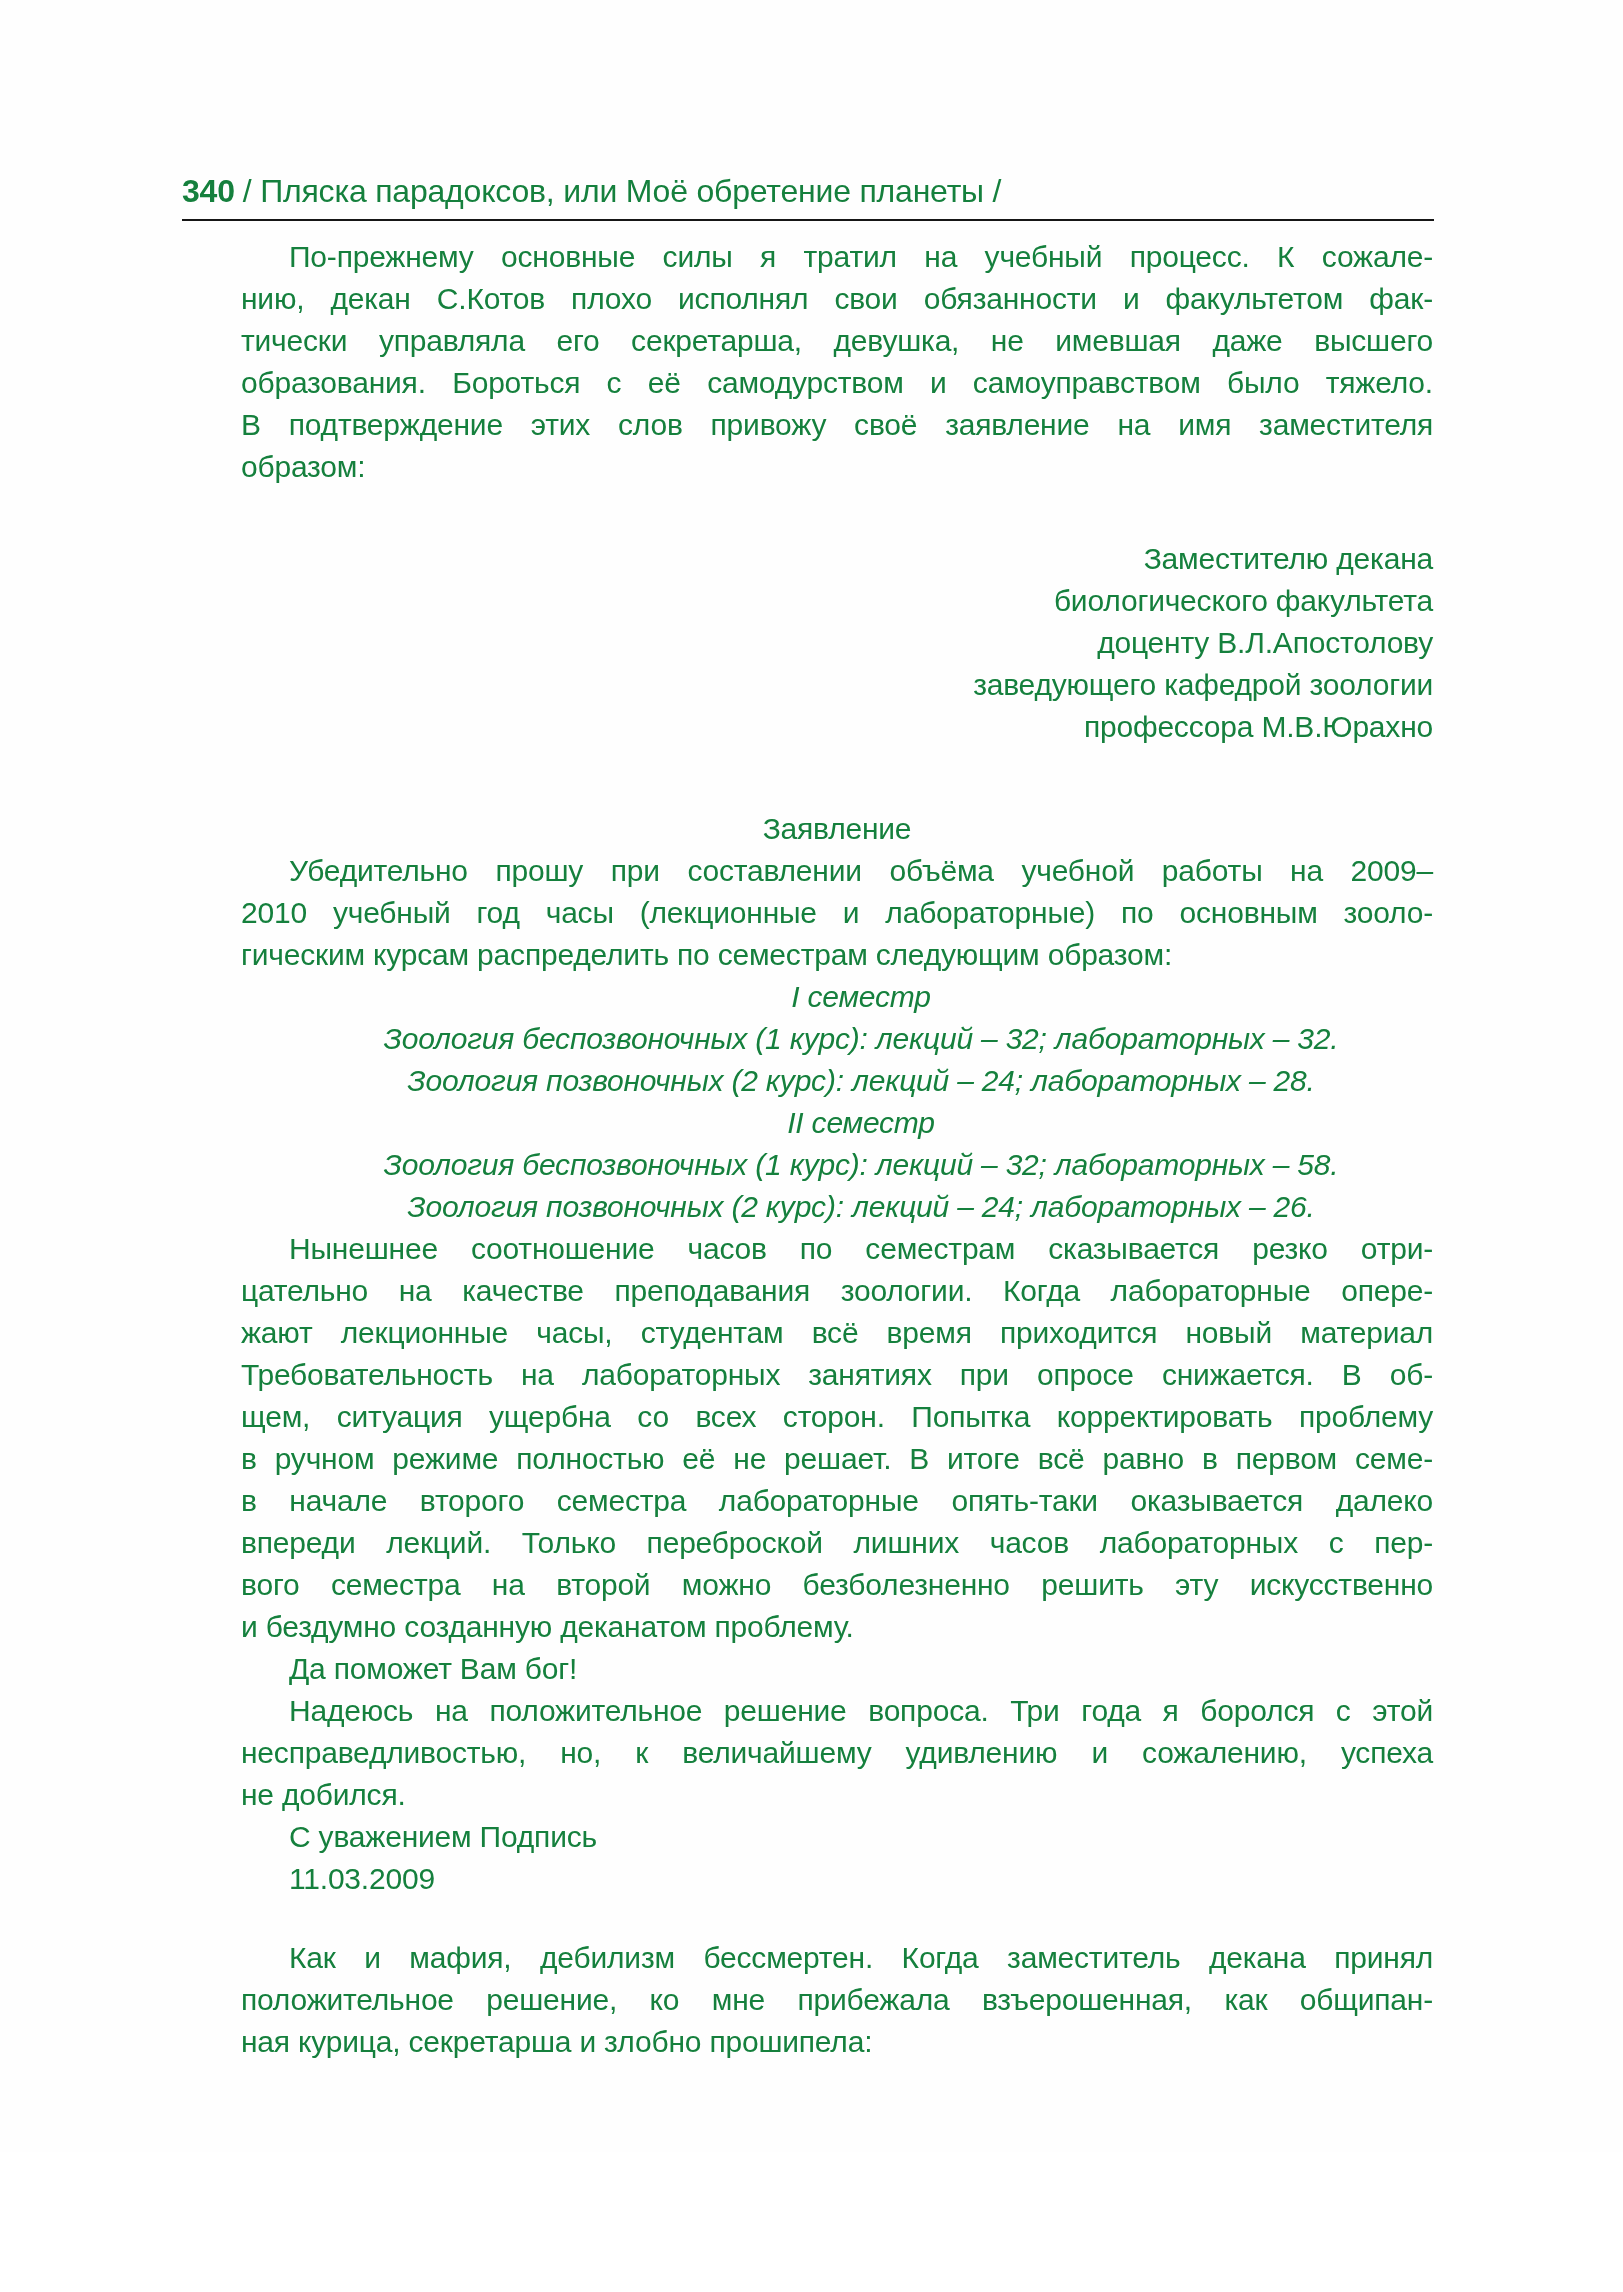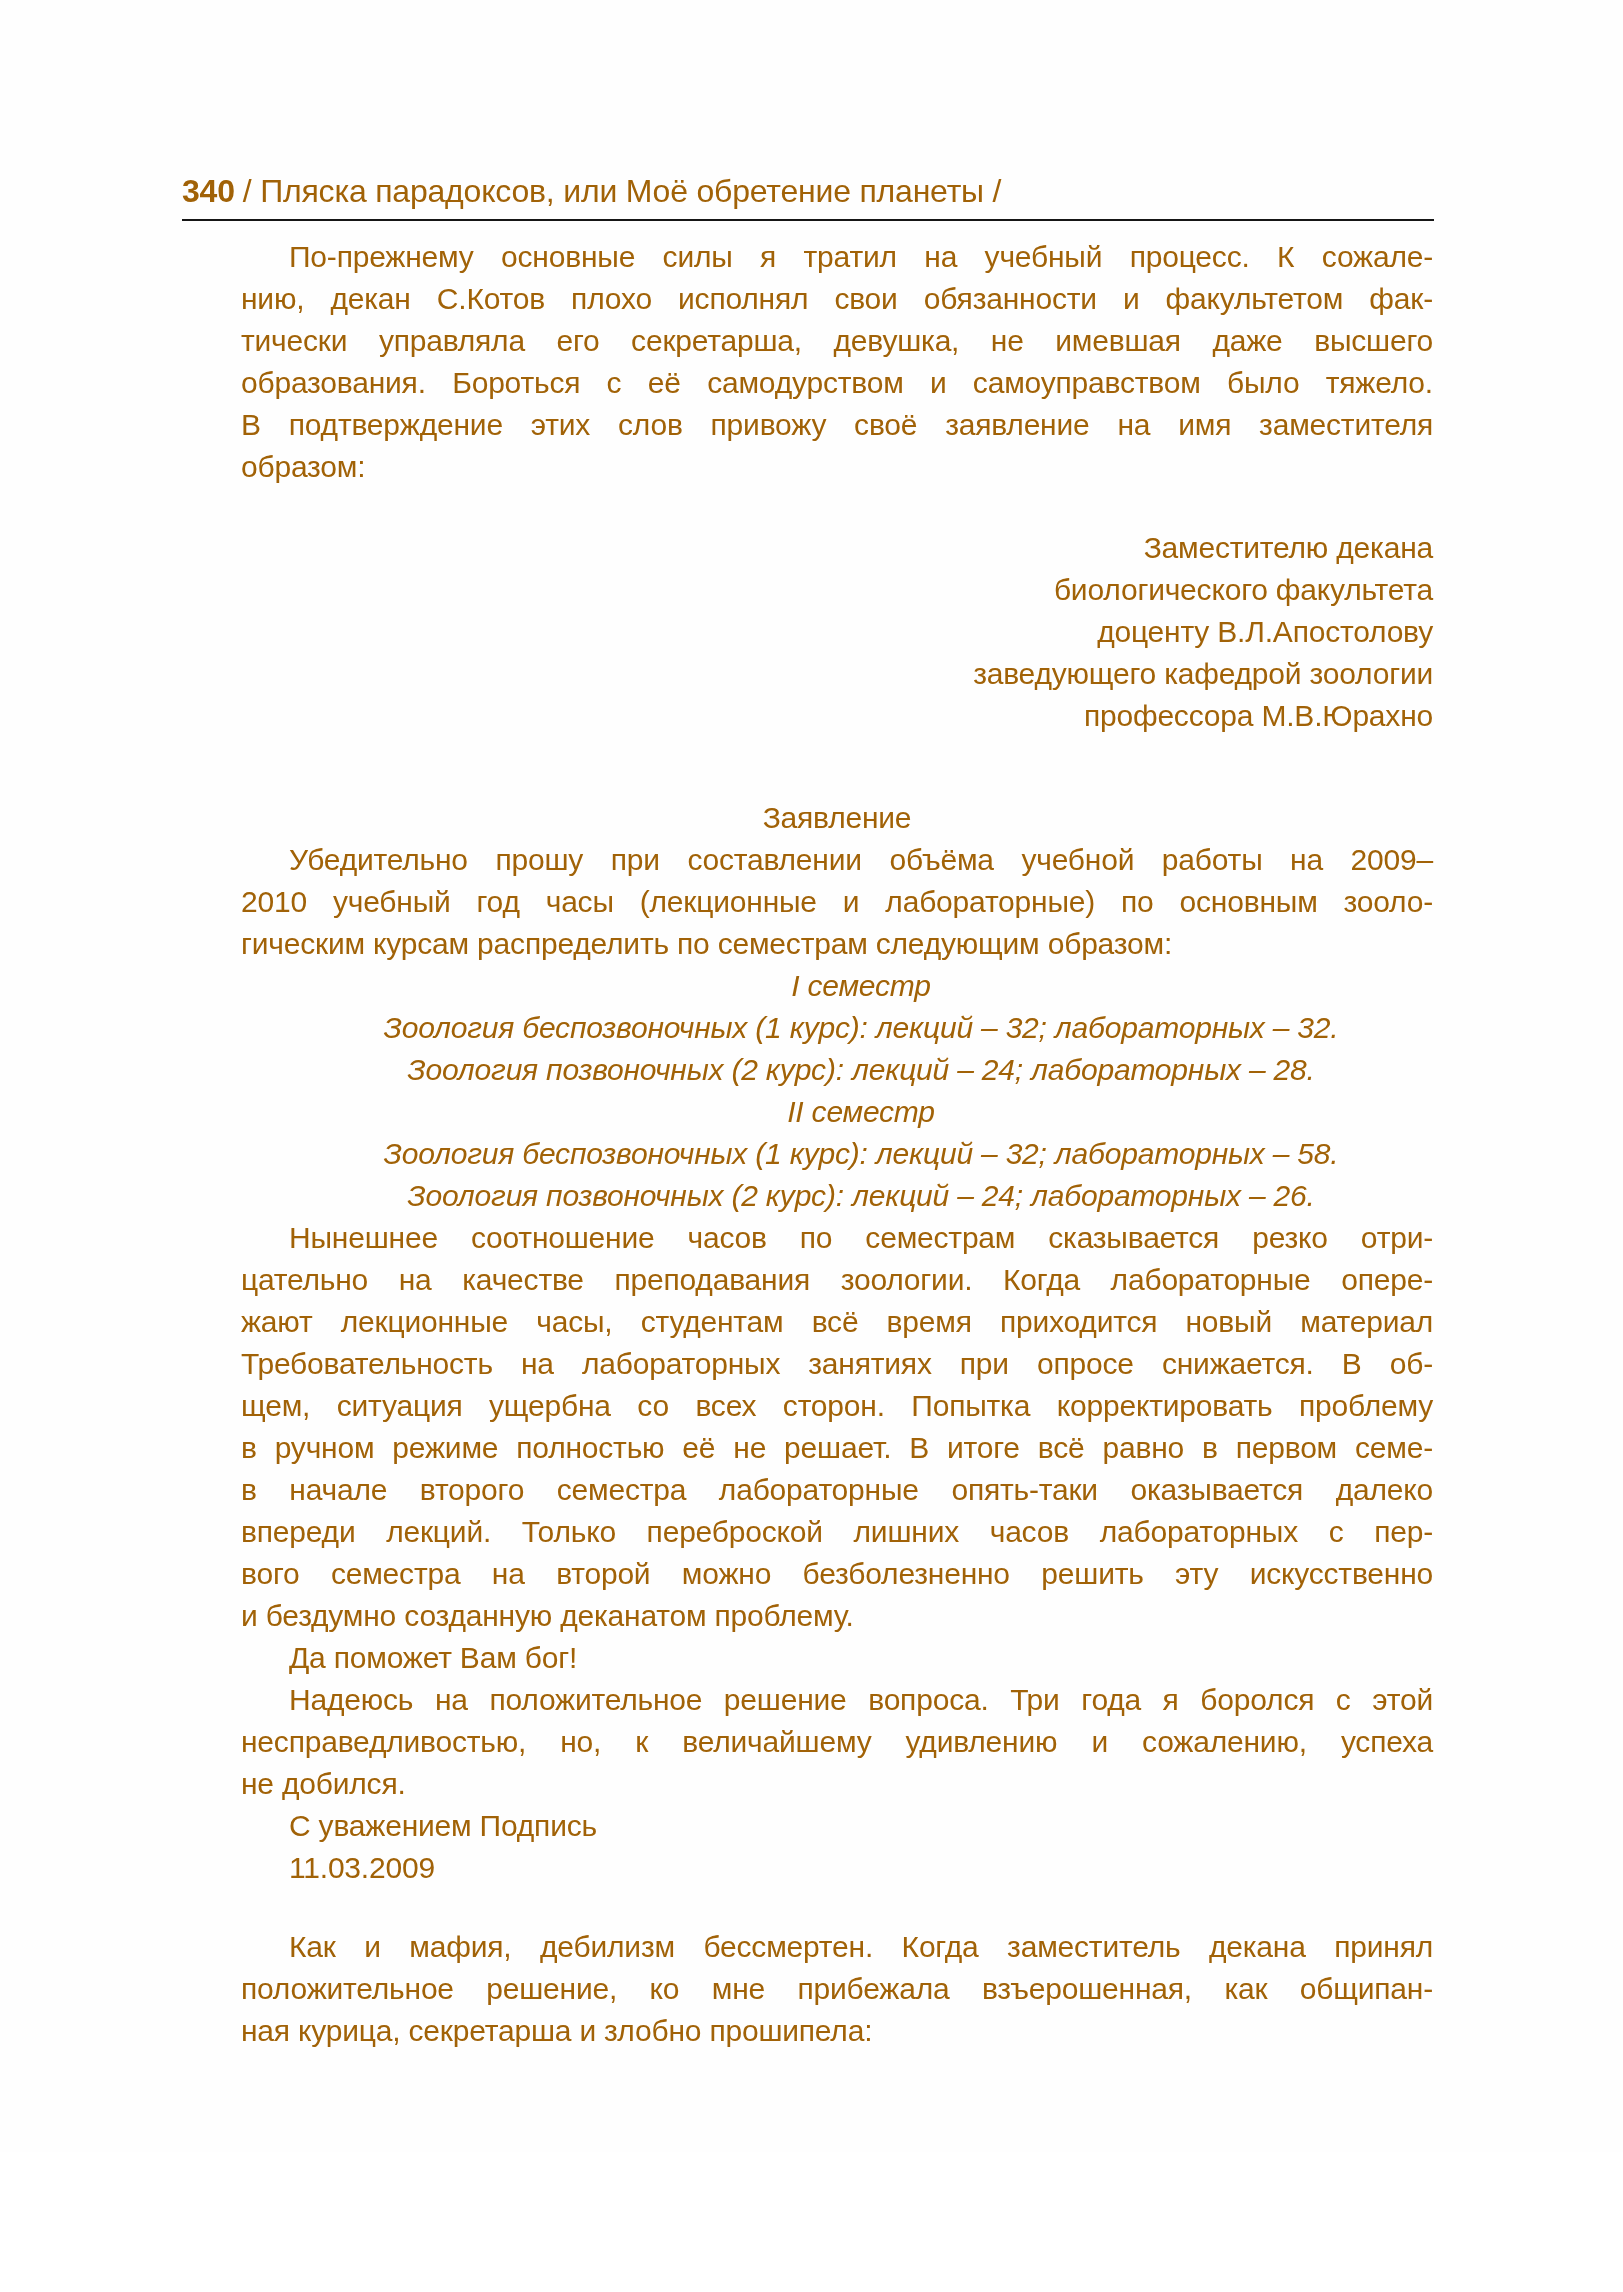--- a/index.html
+++ b/index.html
@@ -2,21 +2,21 @@
 <html style="font-size:14.3px"><head>
 <meta charset="utf-8">
 <style>
   * { margin: 0; padding: 0; box-sizing: border-box; }
   html, body { background: #ffffff; }
   .page {
     position: relative;
     width: 1624px;
     height: 2152px;
     background: #fefefe;
-    color: #a16207;
+    color: #15803d;
     font-family: "Liberation Sans", "DejaVu Sans", sans-serif;
     font-size: 30px;
     line-height: 42px;
     letter-spacing: -0.2px;
     overflow: hidden;
   }
   .page-header {
     position: absolute;
     left: 182px;
     top: 172px;
@@ -32,21 +32,21 @@
   .column {
     position: absolute;
     left: 241px;
     top: 236px;
     width: 1192px;
   }
   .line { min-height: 42px; }
   .para .line { text-align: justify; text-align-last: justify; }
   .para .line.first { text-indent: 48px; }
   .para .line.last { text-align-last: left; }
-  .address { margin-top: 39px; }
+  .address { margin-top: 50px; }
   .address .line { text-align: right; }
   .statement-title { margin-top: 60px; text-align: center; }
   .schedule .line { text-align: center; text-indent: 48px; font-style: italic; }
   .indent-line { text-indent: 48px; }
   .closing { margin-top: 37px; }
 </style>
 </head>
 <body>
 
 <div class="page">

